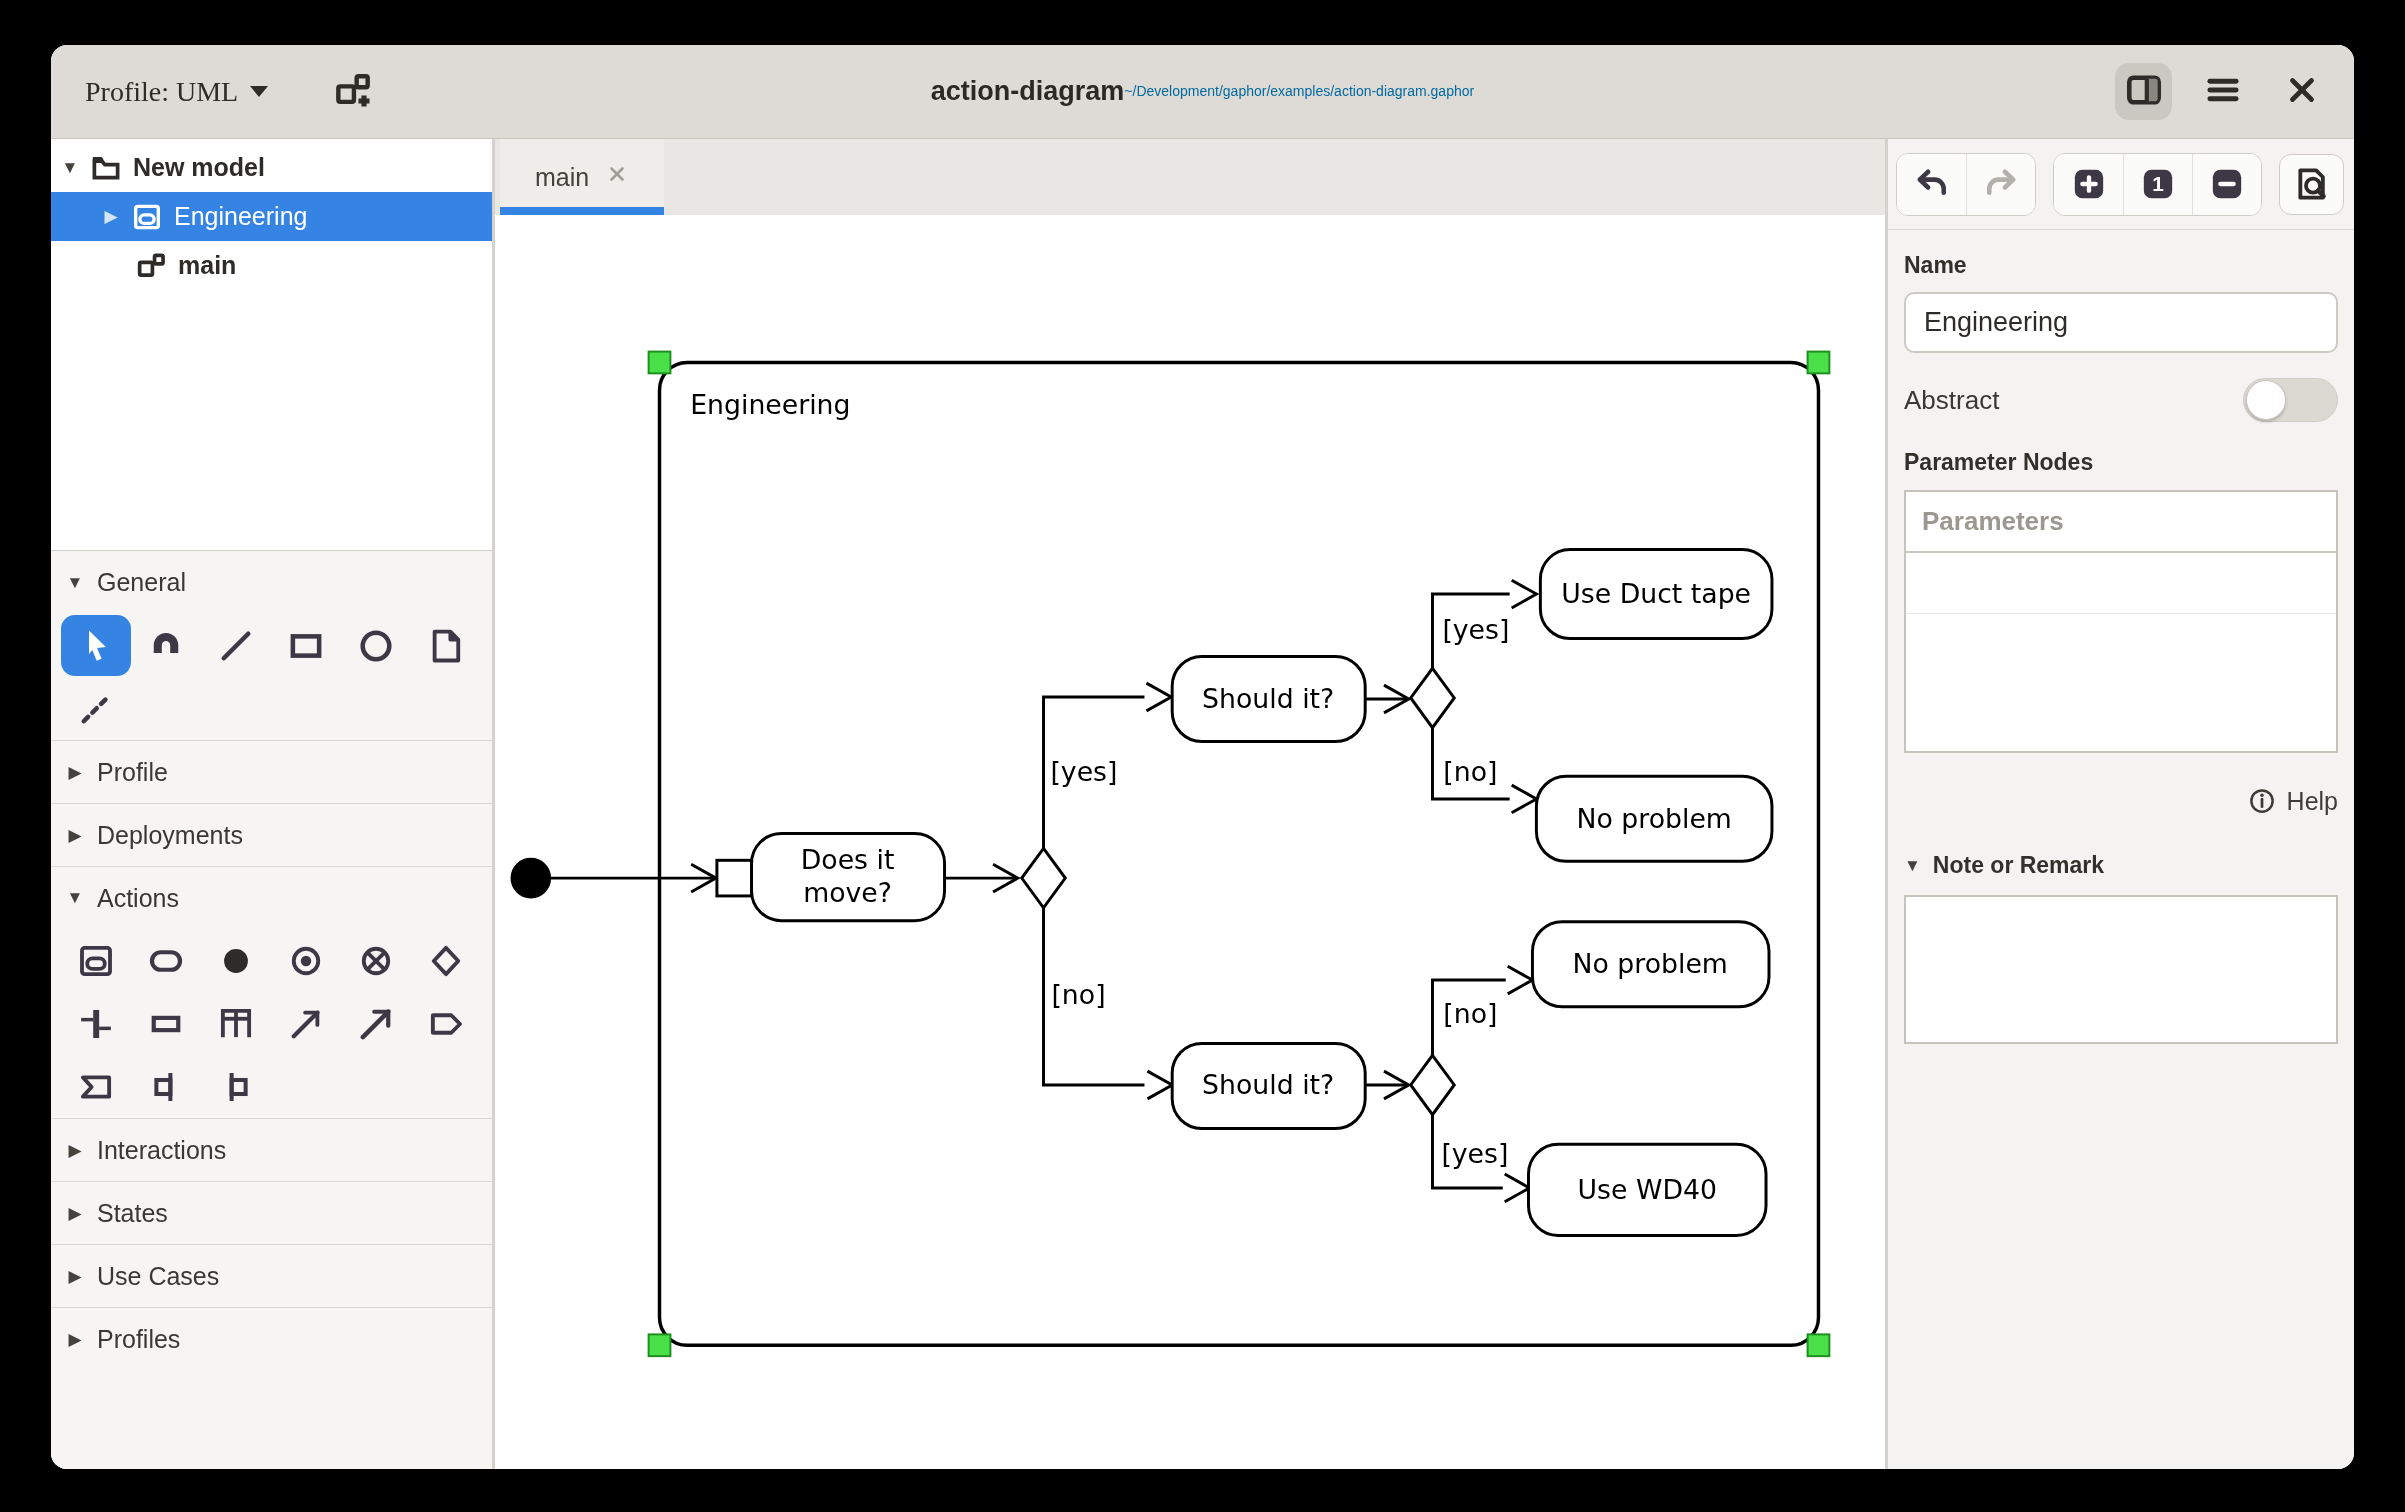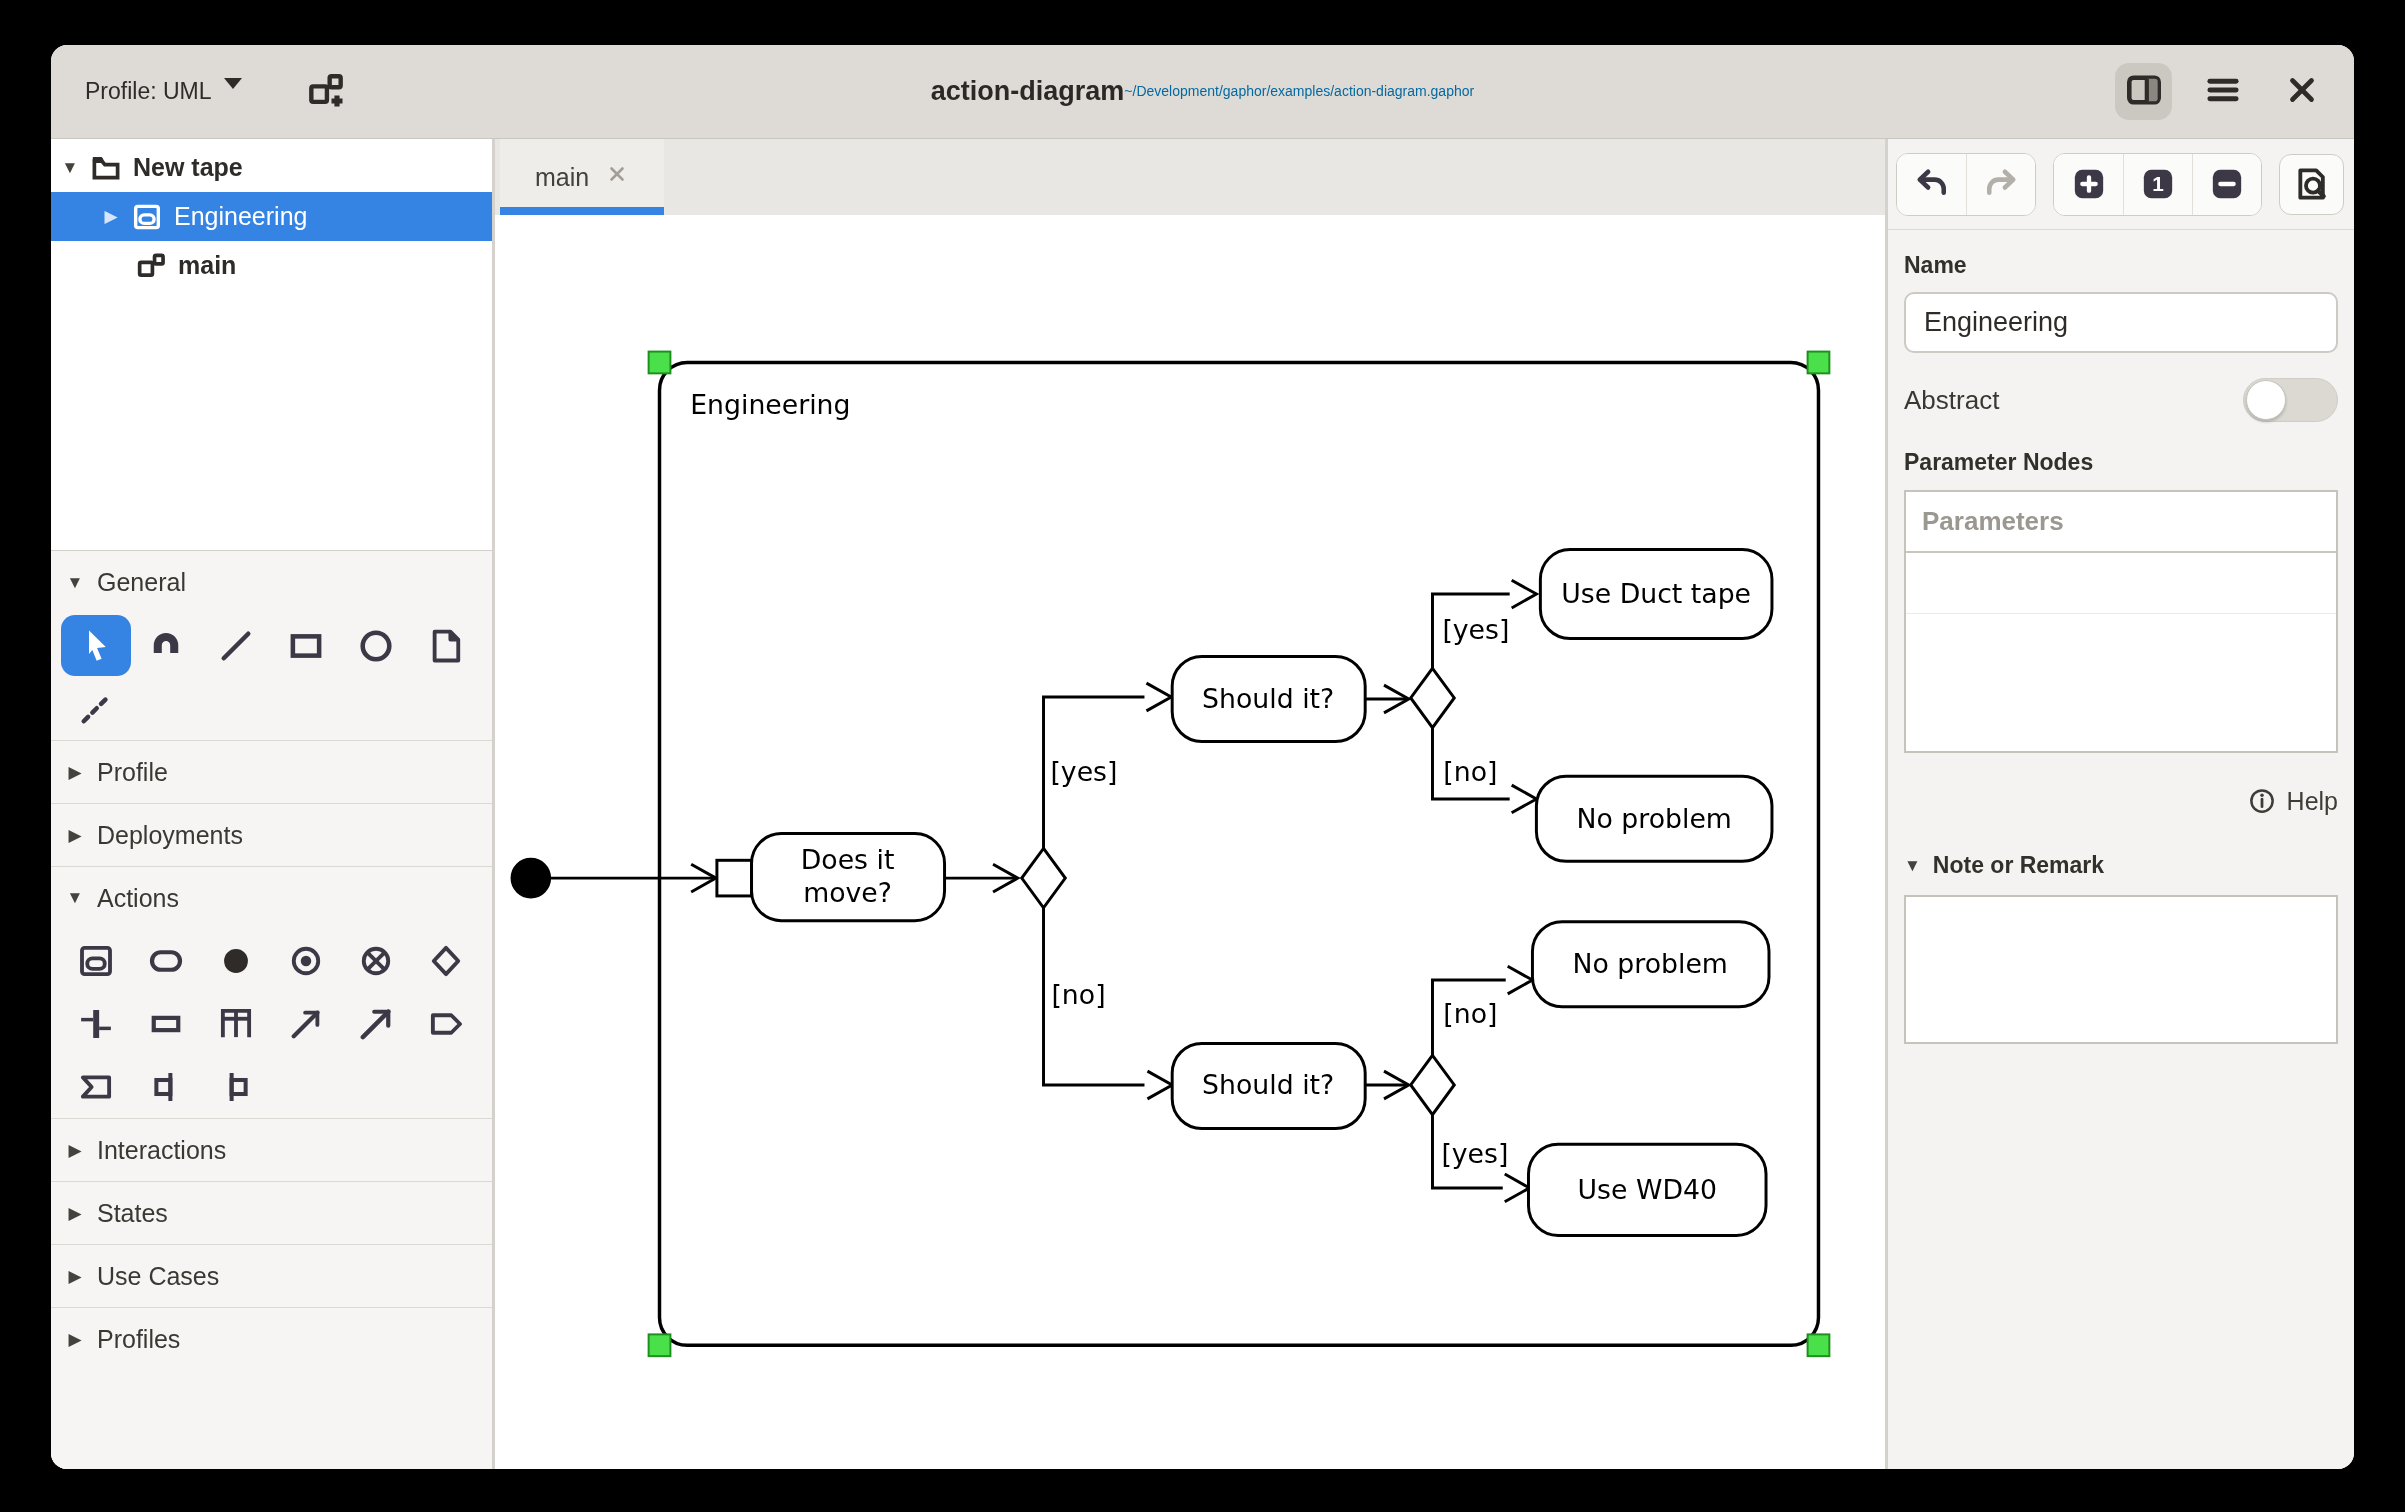--- a/index.html
+++ b/index.html
@@ -5,22 +5,22 @@
   * { margin:0; padding:0; box-sizing:border-box; }
   html,body { width:2406px; height:1513px; background:#000; font-family:"Liberation Sans", sans-serif; }
   .stage { position:relative; width:2406px; height:1513px; background:#000; overflow:hidden; }
   .window { position:absolute; left:51px; top:45px; width:2303px; height:1424px;
             border-radius:16px; overflow:hidden; background:#f4f3f1; display:flex; flex-direction:column; }
 
   
   .headerbar { height:94px; flex:0 0 94px; background:#dedbd6; border-bottom:1px solid #c9c6c0;
                display:flex; align-items:center; position:relative; padding:0 24px; }
   .hb-left { display:flex; align-items:center; gap:48px; z-index:2; }
-  .profile-btn { display:flex; gap:12px; background:none; border:none; cursor:pointer;
-                 font-family:Liberation Sans, sans-serif; font-size:23px; color:#2e2b28; padding:8px 10px; border-radius:10px; }
+  .profile-btn { display:flex; align-items:center; gap:12px; background:none; border:none; cursor:pointer;
+                 font-family:Liberation Serif, serif; font-size:28px; color:#2e2b28; padding:8px 10px; border-radius:10px; }
   .caret-down { width:0; height:0; border-left:9px solid transparent; border-right:9px solid transparent;
                 border-top:11px solid #2e2b28; }
   .icon-btn { background:none; border:none; cursor:pointer; width:53px; height:53px;
               display:flex; align-items:center; justify-content:center; border-radius:12px; }
   .hb-center { position:absolute; left:0; right:0; top:0; bottom:0; display:flex; flex-direction:row;
                align-items:center; justify-content:center; pointer-events:none; }
   .hb-title { font-size:27px; font-weight:700; color:#2b2925; line-height:1.25; }
   .hb-subtitle { font-size:14px; color:#0369a1; line-height:1.2; }
   .hb-right { margin-left:auto; display:flex; align-items:center; gap:22px; z-index:2; }
   .win-btn { background:none; border:none; cursor:pointer; width:57px; height:57px; border-radius:14px;
@@ -157,21 +157,21 @@
       <aside class="left-panel">
         <div class="tree">
           <div class="tree-row row-root">
             <span class="exp">▼</span>
             <span class="t-ic">
               <svg width="34" height="34" viewBox="0 0 24 24" fill="none" stroke="#2e2b28" stroke-width="2.6">
                 <path d="M3.8 18.8 V7.2 h5.4 l2 2.4 h9 v9.2 Z"></path>
                 <path d="M3.8 7.2 v-1.8 h4.6 l1 1.2" stroke-width="2.2"></path>
               </svg>
             </span>
-            <span>New tape</span>
+            <span>New model</span>
           </div>
           <div class="tree-row row-child selected">
             <span class="exp">▶</span>
             <span class="t-ic">
               <svg width="34" height="34" viewBox="0 0 24 24" fill="none" stroke="#ffffff" stroke-width="2.4">
                 <rect x="4" y="4.5" width="16" height="15" rx="1.5"></rect>
                 <rect x="7" y="10.5" width="10" height="6" rx="3"></rect>
               </svg>
             </span>
             <span>Engineering</span>

